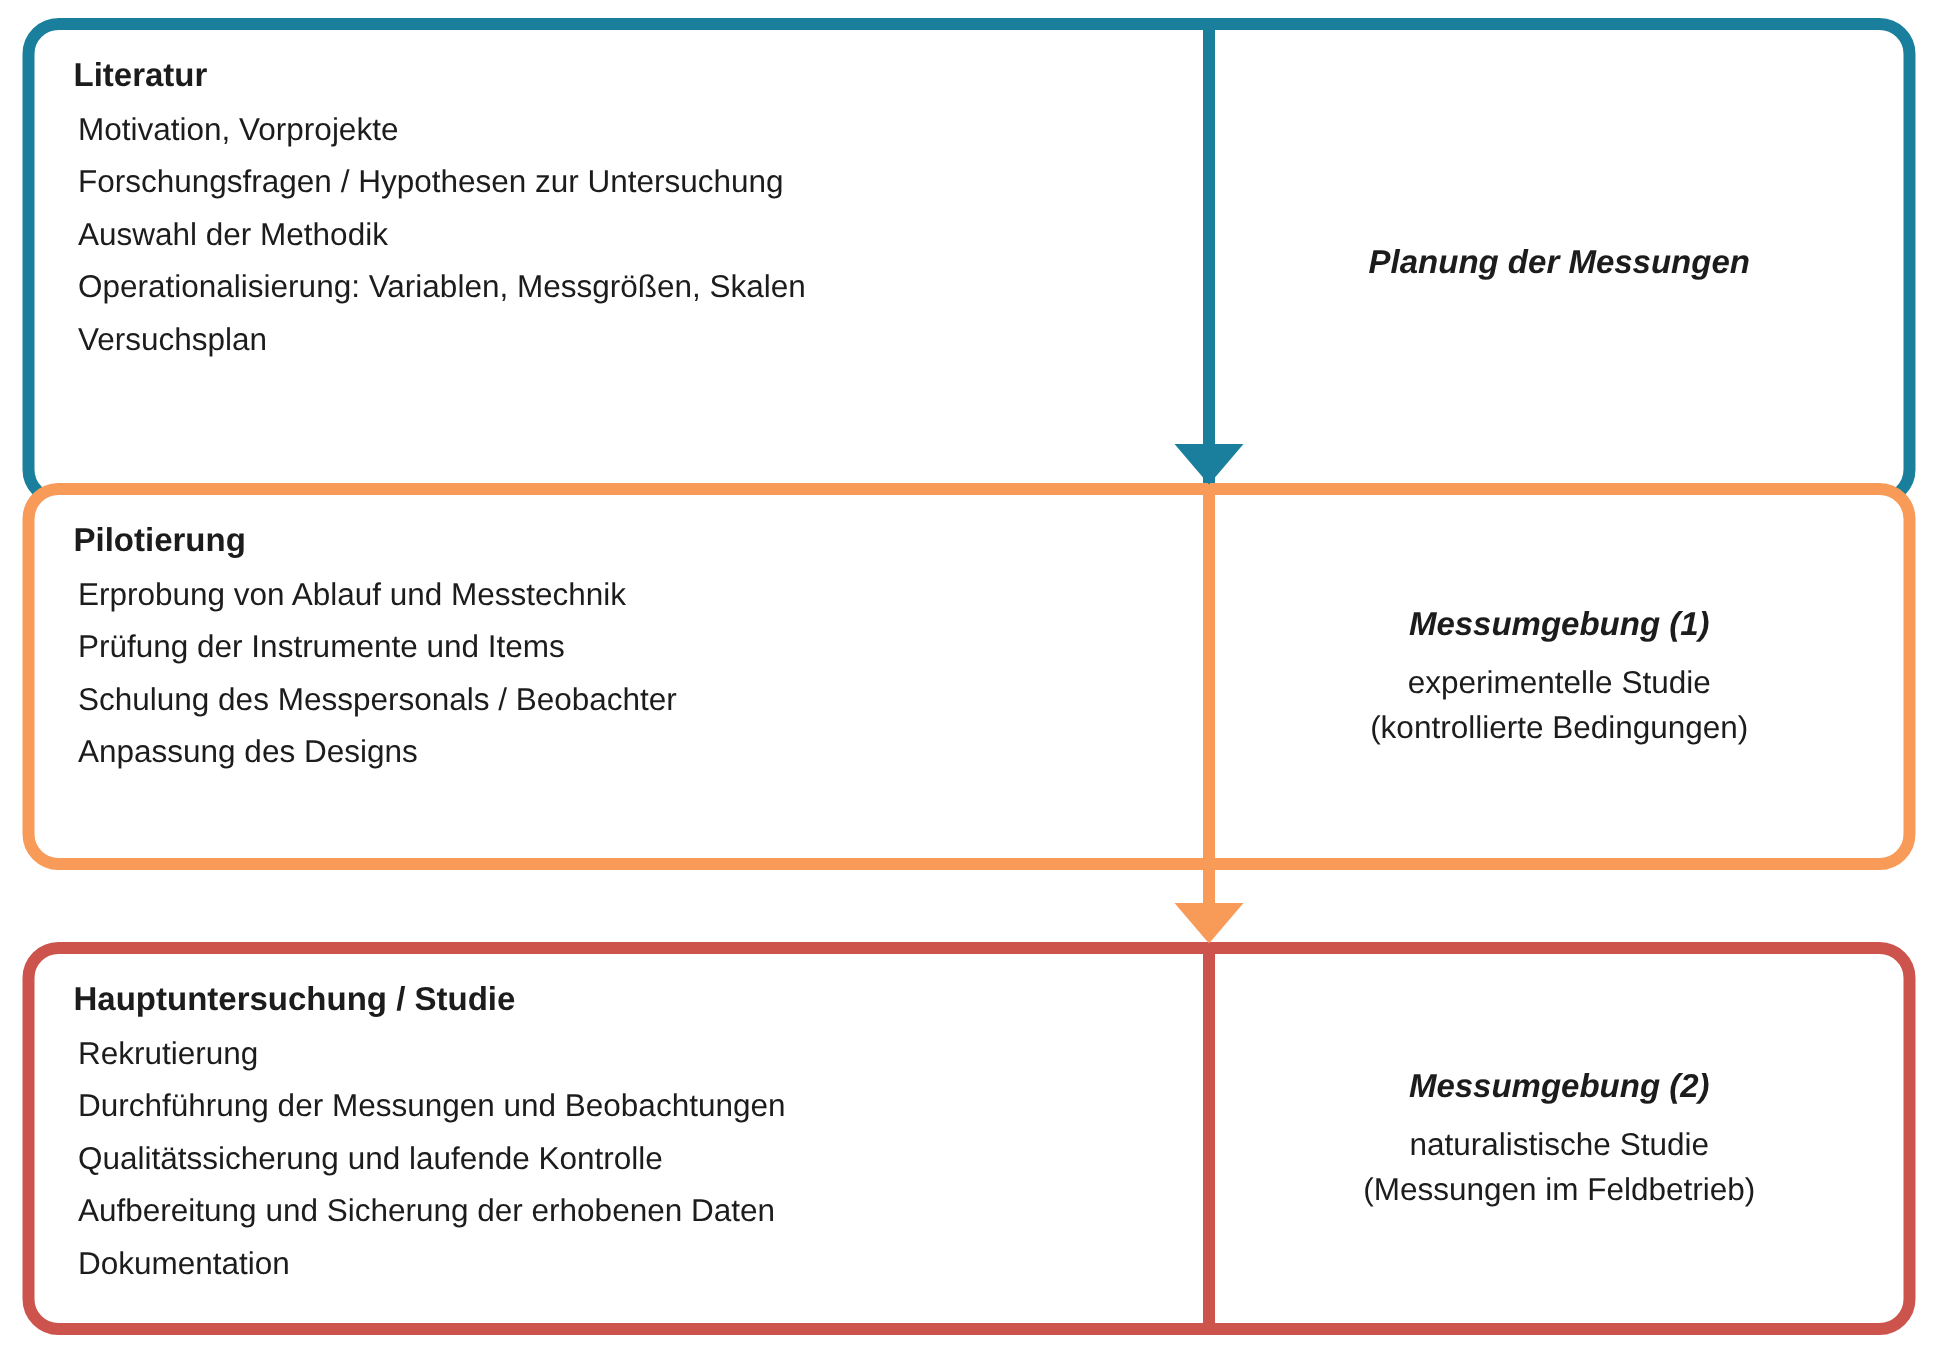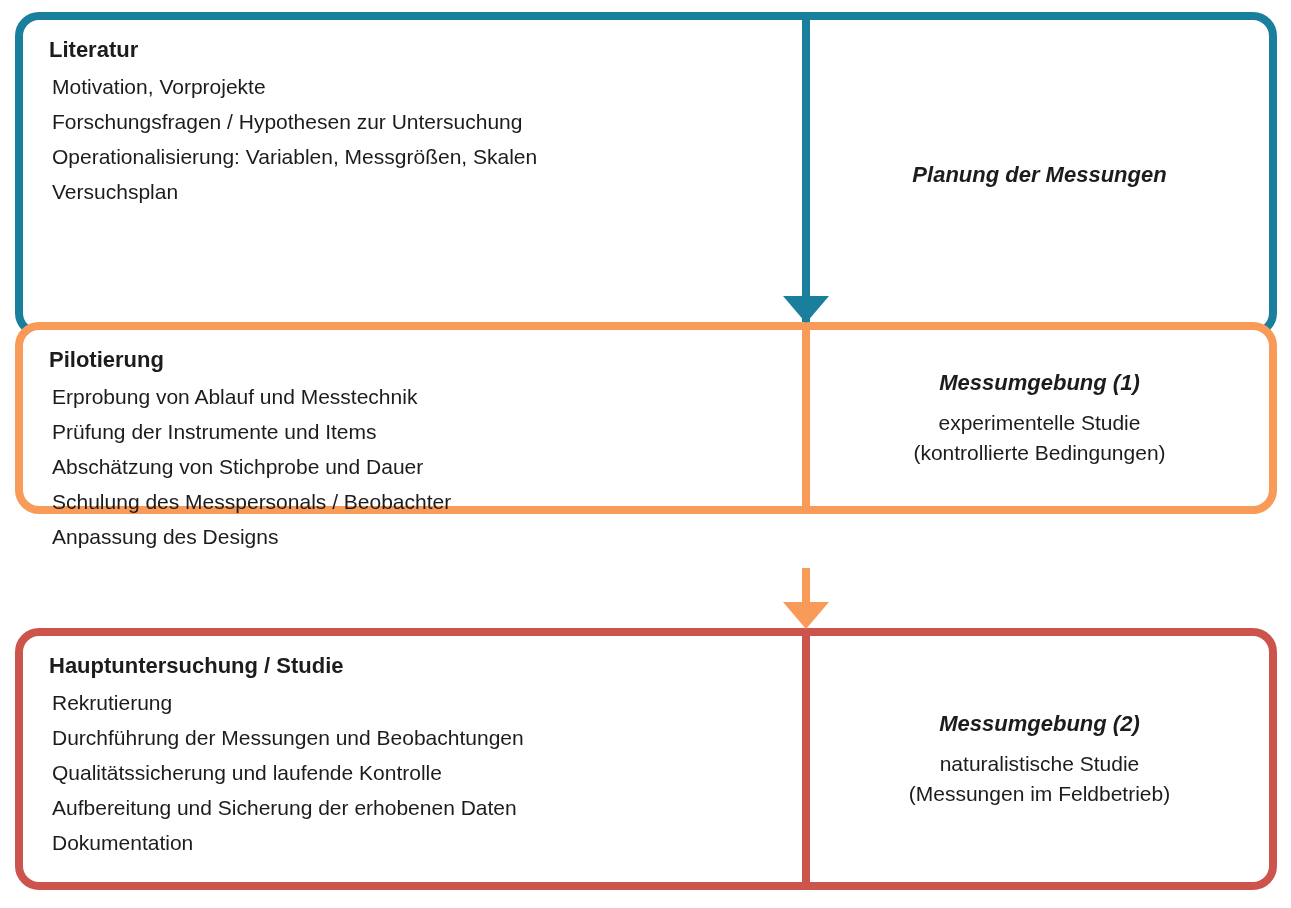--- a/index.html
+++ b/index.html
@@ -6,21 +6,21 @@
   .canvas{
     position:relative;width:1291px;height:908px;background:#ffffff;
     font-family:"Liberation Sans",sans-serif;color:#1c1c1c;overflow:hidden;
   }
   .box{
     position:absolute;left:15px;width:1262px;box-sizing:border-box;
     border:8px solid var(--c);border-radius:24px;background:#ffffff;
     display:flex;z-index:2;
   }
   .box1{top:12px;height:325px;}
-  .box2{top:322px;height:192px;}
+  .box2{top:322px;height:258px;}
   .box3{top:628px;height:262px;}
   .cell-left{
     flex:0 0 779px;box-sizing:border-box;padding:12px 26px 10px 26px;
   }
   .cell-right{
     flex:1;box-sizing:border-box;border-left:8px solid var(--c);
     display:flex;flex-direction:column;align-items:center;justify-content:center;
     text-align:center;padding:0 24px;
   }
   .heading{font-weight:bold;font-size:22px;line-height:36px;margin:0;}
@@ -50,34 +50,34 @@
   <div class="arrow arrow1" style="--c: #1a7f9c;"></div>
 
   <div class="vseg vseg2" style="--c: #f89a58;"></div>
   <div class="arrow arrow2" style="--c: #f89a58;"></div>
 
   <section class="box box1" style="--c: #1a7f9c;">
     <div class="cell-left">
       <p class="heading">Literatur</p>
       <p class="line">Motivation, Vorprojekte</p>
       <p class="line">Forschungsfragen / Hypothesen zur Untersuchung</p>
+      <p class="line">Auswahl der Methodik</p>
       <p class="line">Operationalisierung: Variablen, Messgrößen, Skalen</p>
       <p class="line">Versuchsplan</p>
     </div>
     <div class="cell-right">
       <p class="r-title solo">Planung der Messungen</p>
     </div>
   </section>
 
   <section class="box box2" style="--c: #f89a58;">
     <div class="cell-left">
       <p class="heading">Pilotierung</p>
       <p class="line">Erprobung von Ablauf und Messtechnik</p>
       <p class="line">Prüfung der Instrumente und Items</p>
-      <p class="line">Abschätzung von Stichprobe und Dauer</p>
       <p class="line">Schulung des Messpersonals / Beobachter</p>
       <p class="line">Anpassung des Designs</p>
     </div>
     <div class="cell-right">
       <p class="r-title">Messumgebung (1)</p>
       <p class="r-line">experimentelle Studie</p>
       <p class="r-line">(kontrollierte Bedingungen)</p>
     </div>
   </section>
 

